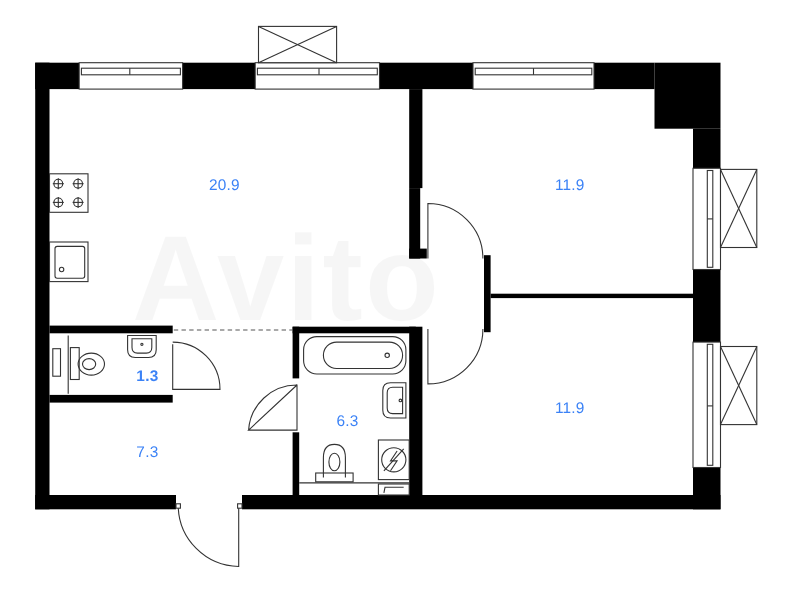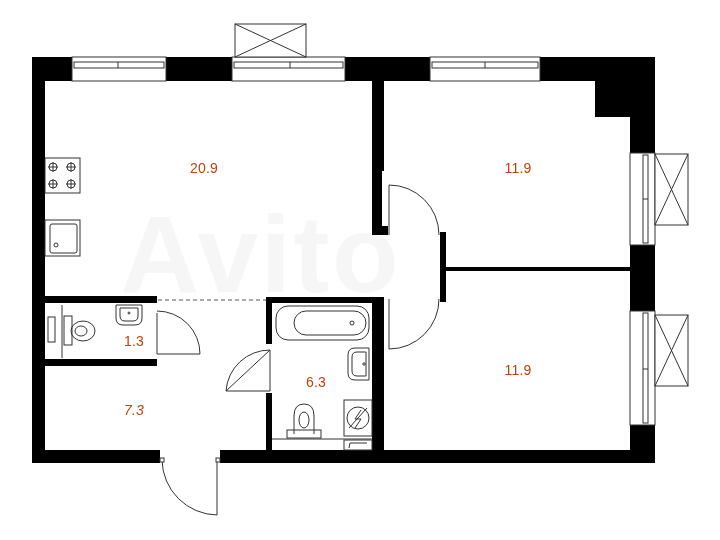--- a/index.html
+++ b/index.html
@@ -2,21 +2,21 @@
 <html><head>
 <meta charset="utf-8">
 <style>
   html, body { margin: 0; padding: 0; background: #ffffff; }
   body { width: 720px; height: 540px; overflow: hidden; position: relative; font-family: "Liberation Sans", sans-serif; }
   #plan { position: absolute; left: 0; top: 0; width: 720px; height: 540px; }
   .wall { fill: #000000; }
   .thin { fill: none; stroke: #333333; stroke-width: 1; }
   .thin-w { fill: #ffffff; stroke: #333333; stroke-width: 1; }
   .dash { fill: none; stroke: #555555; stroke-width: 1; stroke-dasharray: 4 3; }
-  .label { position: absolute; font-size: 14px; color: #c2410c; transform: translate(-50%, -50%); white-space: nowrap; letter-spacing: 0.2px; }
+  .label { position: absolute; font-size: 14px; color: #3b82f6; transform: translate(-50%, -50%); white-space: nowrap; letter-spacing: 0.2px; }
   .watermark { position: absolute; left: 120px; top: 190px; font-size: 110px; font-weight: bold; color: rgba(0,0,0,0.035); letter-spacing: 2px; pointer-events: none; }
 </style>
 </head>
 <body>
 
 <div class="watermark">Avito</div>
 
 <svg id="plan" viewBox="0 0 720 540" xmlns="http://www.w3.org/2000/svg">
 
   <g>
@@ -180,15 +180,15 @@
   <g>
     <rect class="thin" x="344" y="440" width="28" height="10"></rect>
     <path class="thin" d="M 349 448 L 350 443 L 367 443"></path>
     <line class="thin" x1="272" y1="439" x2="372" y2="439"></line>
   </g>
 </svg>
 
 <div class="label" style="left:204px; top:168px;">20.9</div>
 <div class="label" style="left:518px; top:168px;">11.9</div>
 <div class="label" style="left:518px; top:370px;">11.9</div>
-<div class="label" style="left:134px; top:341px;">1.3</div>
-<div class="label" style="left:134px; top:410px;font-style:italic;">7.3</div>
+<div class="label" style="left:134px; top:341px;font-weight:bold;">1.3</div>
+<div class="label" style="left:134px; top:410px;">7.3</div>
 <div class="label" style="left:316px; top:382px;">6.3</div>
 
 </body></html>

